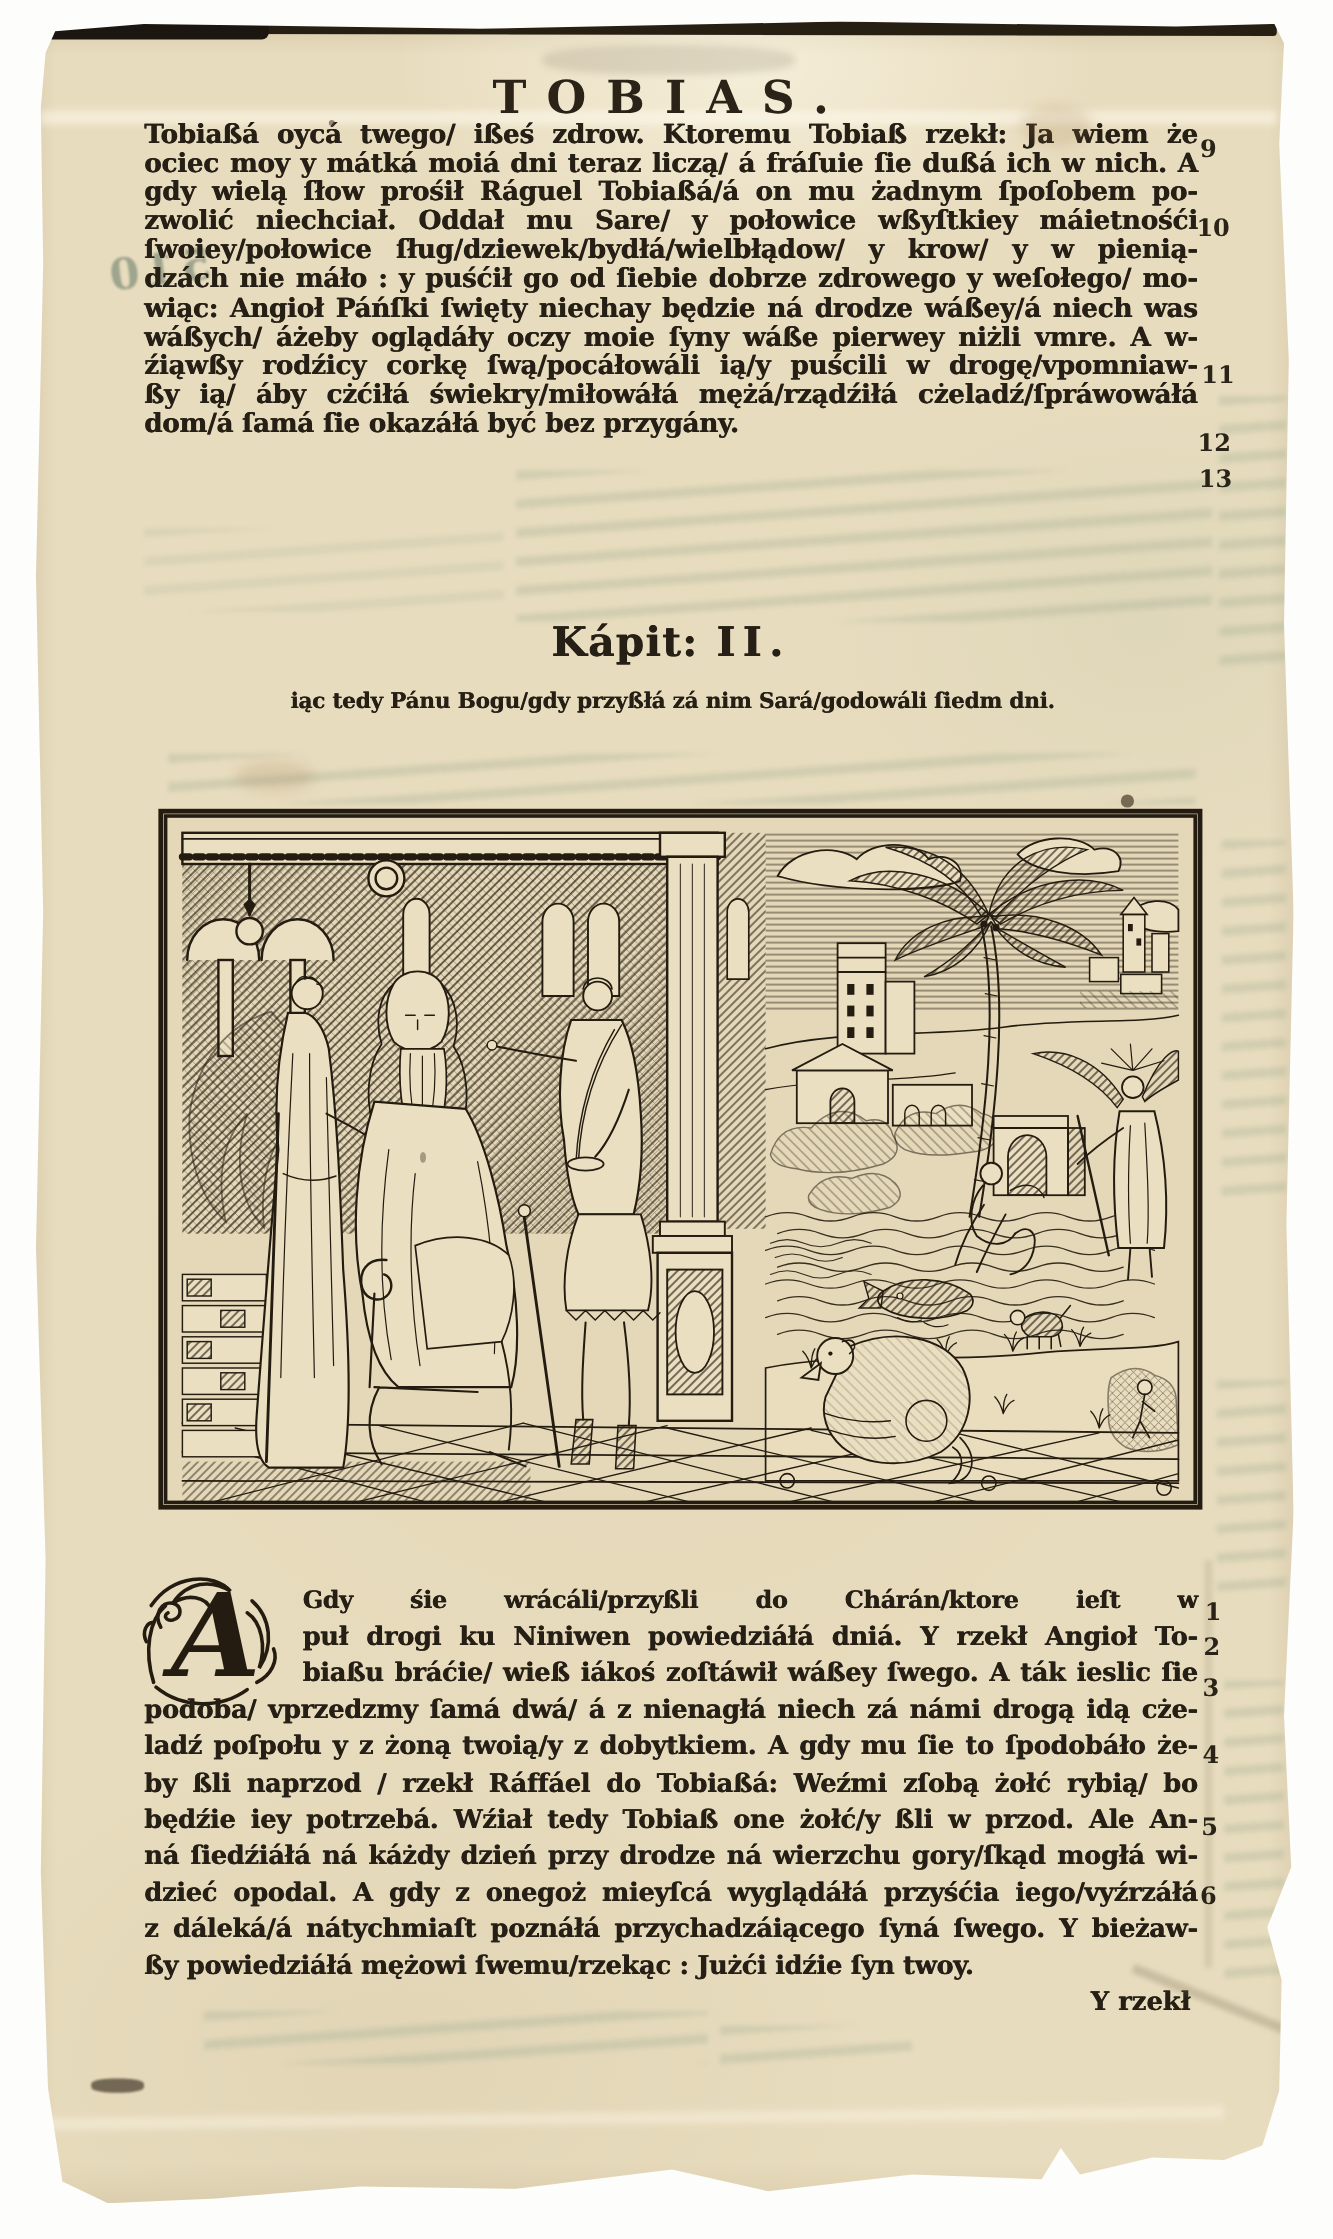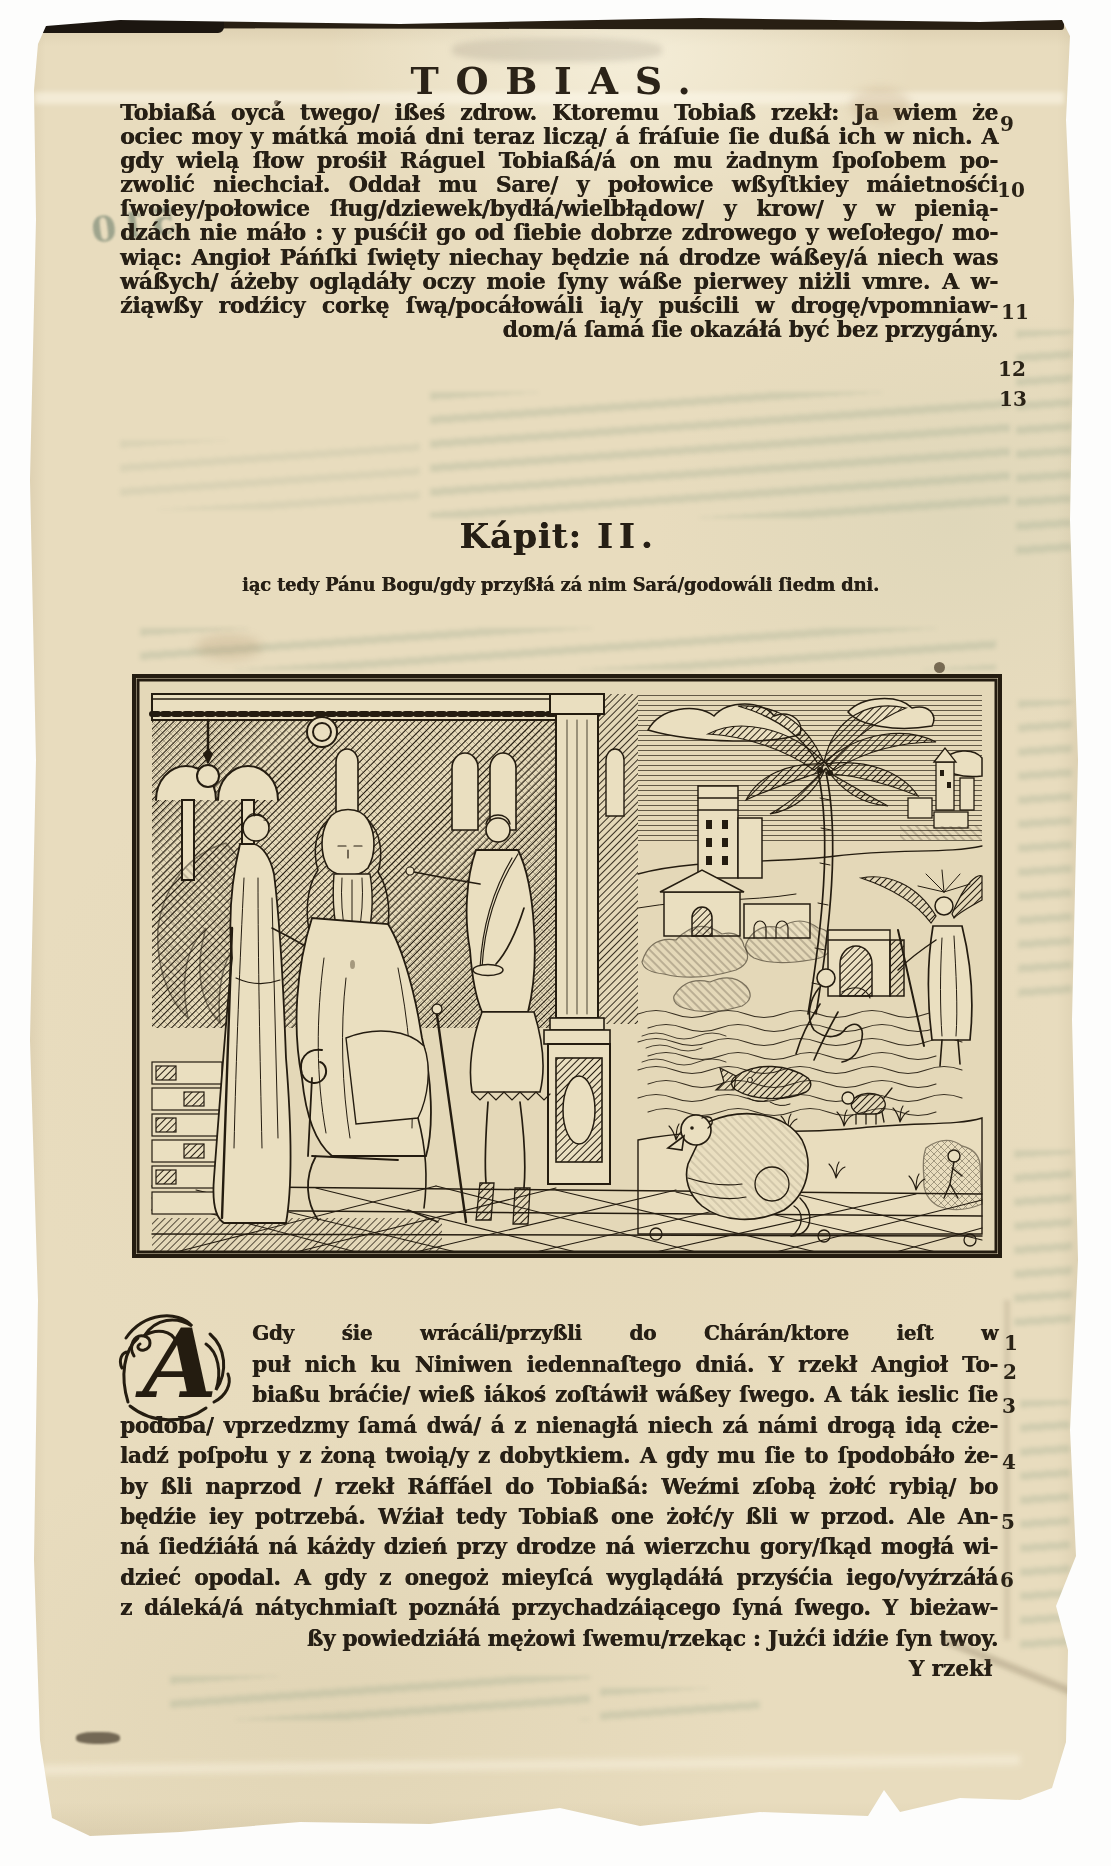--- a/index.html
+++ b/index.html
@@ -24,21 +24,21 @@
       radial-gradient(420px 300px at 30% 92%, rgba(205,193,158,.25), rgba(205,193,158,0)),
       #e8dcbe;
     filter:drop-shadow(0 3px 6px rgba(90,80,60,.35));}
   .topedge{position:absolute;left:34px;top:12px;width:1030px;height:17px;background:#281f13;
     border-radius:8px 10px 3px 3px;transform:rotate(.12deg);}
   .topedge2{position:absolute;left:34px;top:12px;width:190px;height:21px;background:#1c1610;
     border-radius:8px 4px 6px 4px;}
   .title{position:absolute;left:120px;top:58px;width:878px;text-align:center;
     font-size:38px;font-weight:700;letter-spacing:.44em;color:#2b2318;}
   .par{position:absolute;font-weight:700;}
-  .par .ln{display:block;text-align:right;}
+  .par .ln{display:block;}
   .jl{text-align:justify;text-align-last:justify;}
   .upar{left:120px;top:100px;width:878px;font-size:22px;line-height:24.1px;
     letter-spacing:-.3px;text-shadow:.4px 0 0 currentColor;}
   .chap{position:absolute;left:120px;top:516px;width:878px;text-align:center;
     font-weight:700;font-size:34px;letter-spacing:1px;text-shadow:.4px 0 0 currentColor;}
   .chap .num{margin-left:15px;letter-spacing:6px;}
   .arg{left:138px;top:574px;width:845px;font-size:18px;line-height:22.5px;
     letter-spacing:-.2px;text-shadow:.3px 0 0 currentColor;}
   .arg .c{text-align:center;}
   .mv{position:absolute;width:40px;font-weight:700;font-size:20px;color:#2a2317;}
@@ -108,20 +108,21 @@
     <div class="par upar">
       <span class="ln jl">Tobiaßá oycá twego/ ißeś zdrow. Ktoremu Tobiaß rzekł: Ja wiem że</span>
       <span class="ln jl">ociec moy y mátká moiá dni teraz liczą/ á fráſuie ſie dußá ich w nich. A</span>
       <span class="ln jl">gdy wielą ſłow prośił Ráguel Tobiaßá/á on mu żadnym ſpoſobem po-</span>
       <span class="ln jl">zwolić niechciał. Oddał mu Sare/ y połowice wßyſtkiey máietnośći</span>
       <span class="ln jl">ſwoiey/połowice ſług/dziewek/bydłá/wielbłądow/ y krow/ y w pienią-</span>
       <span class="ln jl">dzách nie máło : y puśćił go od ſiebie dobrze zdrowego y weſołego/ mo-</span>
       <span class="ln jl">wiąc: Angioł Páńſki ſwięty niechay będzie ná drodze wáßey/á niech was</span>
       <span class="ln jl">wáßych/ áżeby oglądáły oczy moie ſyny wáße pierwey niżli vmre. A w-</span>
       <span class="ln jl">źiąwßy rodźicy corkę ſwą/pocáłowáli ią/y puścili w drogę/vpomniaw-</span>
+      <span class="ln jl">ßy ią/ áby cżćiłá świekry/miłowáłá mężá/rządźiłá cżeladź/ſpráwowáłá</span>
       <span class="ln">dom/á ſamá ſie okazáłá być bez przygány.</span>
     </div>
 
     <div class="mv mvu0">9</div>
     <div class="mv mvu1">10</div>
     <div class="mv mvu2">11</div>
     <div class="mv mvu3">12</div>
     <div class="mv mvu4">13</div>
 
     <div class="chap">
@@ -418,21 +419,21 @@
           <path d="M96,30 C112,44 114,68 102,86 C108,68 104,48 92,40"></path>
           <path d="M100,98 C112,92 118,80 114,70"></path>
           <path d="M8,64 C4,56 8,48 14,48"></path>
         </g>
       </svg>
       <span class="glyph">A</span>
     </div>
 
     <div class="par lpar">
       <span class="ln first jl">Gdy śie wrácáli/przyßli do Chárán/ktore ieſt w</span>
-      <span class="ln ind jl">puł nich ku Niniwen iedennaſtego dniá. Y rzekł Angioł To-</span>
+      <span class="ln ind jl">puł drogi ku Niniwen powiedziáłá dniá. Y rzekł Angioł To-</span>
       <span class="ln ind jl">biaßu bráćie/ wieß iákoś zoſtáwił wáßey ſwego. A ták ieslic ſie</span>
       <span class="ln jl">podoba/ vprzedzmy ſamá dwá/ á z nienagłá niech zá námi drogą idą cże-</span>
       <span class="ln jl">ladź poſpołu y z żoną twoią/y z dobytkiem. A gdy mu ſie to ſpodobáło że-</span>
       <span class="ln jl">by ßli naprzod / rzekł Ráffáel do Tobiaßá: Weźmi zſobą żołć rybią/ bo</span>
       <span class="ln jl">będźie iey potrzebá. Wźiał tedy Tobiaß one żołć/y ßli w przod. Ale An-</span>
       <span class="ln jl">ná ſiedźiáłá ná káżdy dzień przy drodze ná wierzchu gory/ſkąd mogłá wi-</span>
       <span class="ln jl">dzieć opodal. A gdy z onegoż mieyſcá wyglądáłá przyśćia iego/vyźrzáłá</span>
       <span class="ln jl">z dáleká/á nátychmiaſt poznáłá przychadzáiącego ſyná ſwego. Y bieżaw-</span>
       <span class="ln">ßy powiedziáłá mężowi ſwemu/rzekąc : Jużći idźie ſyn twoy.</span>
     </div>

